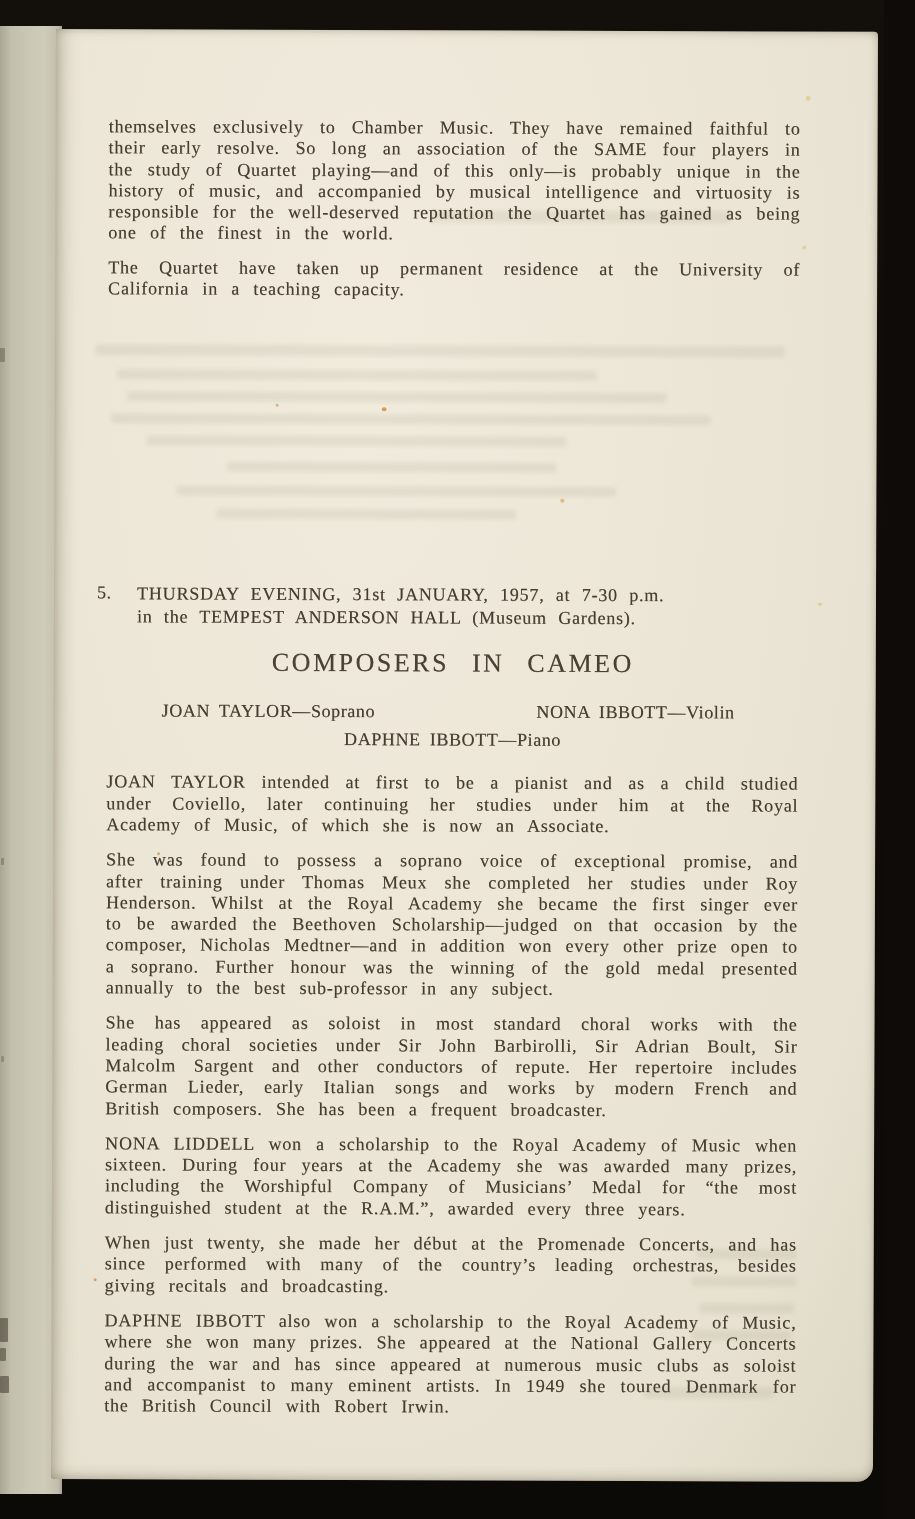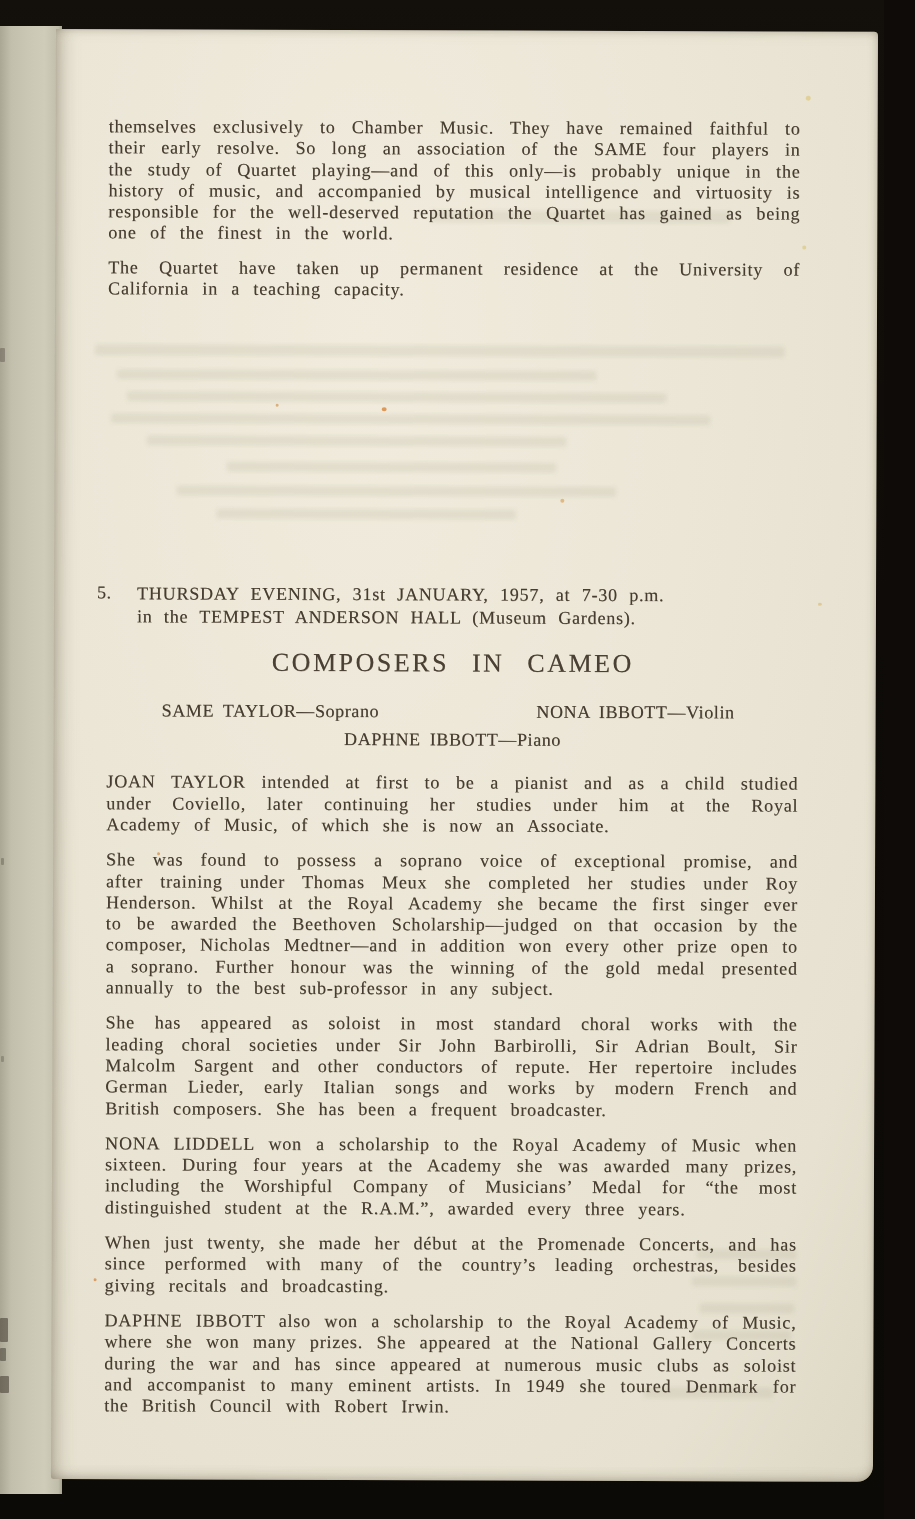--- a/index.html
+++ b/index.html
@@ -156,21 +156,21 @@
         <span class="event-num">5.</span>
         <div class="event-lines">
           <div class="event-line">THURSDAY EVENING, 31st JANUARY, 1957, at 7-30 p.m.</div>
           <div class="event-line">in the TEMPEST ANDERSON HALL (Museum Gardens).</div>
         </div>
       </div>
 
       <div class="title">COMPOSERS IN CAMEO</div>
 
       <div class="performers-row">
-        <span>SAME TAYLOR—Soprano</span>
+        <span>JOAN TAYLOR—Soprano</span>
         <span>NONA IBBOTT—Violin</span>
       </div>
       <div class="performer-piano">DAPHNE IBBOTT—Piano</div>
 
       <p class="para bio-first">JOAN TAYLOR intended at first to be a pianist and as a child studied under Coviello, later continuing her studies under him at the Royal Academy of Music, of which she is now an Associate.</p>
 
       <p class="para bio">She was found to possess a soprano voice of exceptional promise, and after training under Thomas Meux she completed her studies under Roy Henderson. Whilst at the Royal Academy she became the first singer ever to be awarded the Beethoven Scholarship—judged on that occasion by the composer, Nicholas Medtner—and in addition won every other prize open to a soprano. Further honour was the winning of the gold medal presented annually to the best sub-professor in any subject.</p>
 
       <p class="para bio">She has appeared as soloist in most standard choral works with the leading choral societies under Sir John Barbirolli, Sir Adrian Boult, Sir Malcolm Sargent and other conductors of repute. Her repertoire includes German Lieder, early Italian songs and works by modern French and British composers. She has been a frequent broadcaster.</p>
 

